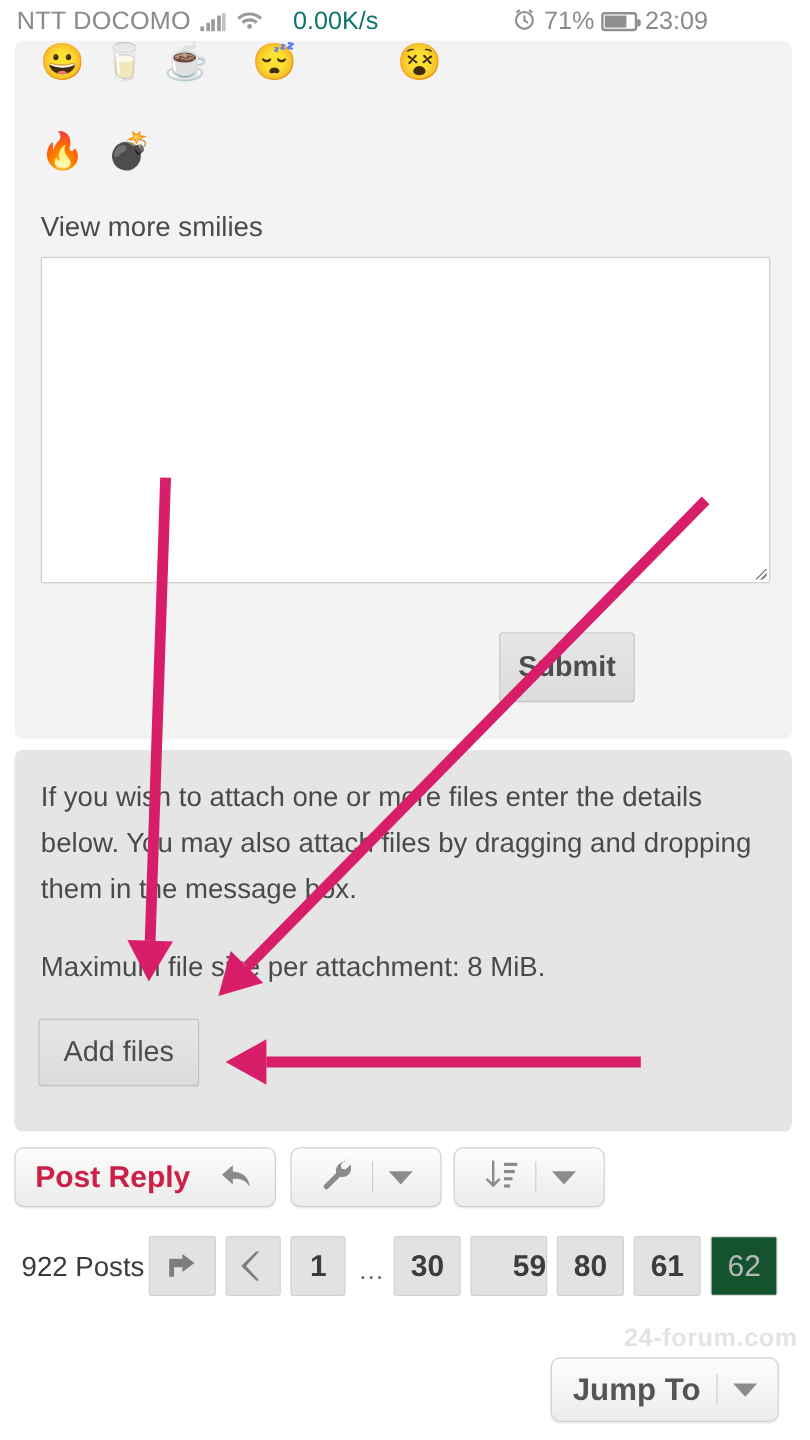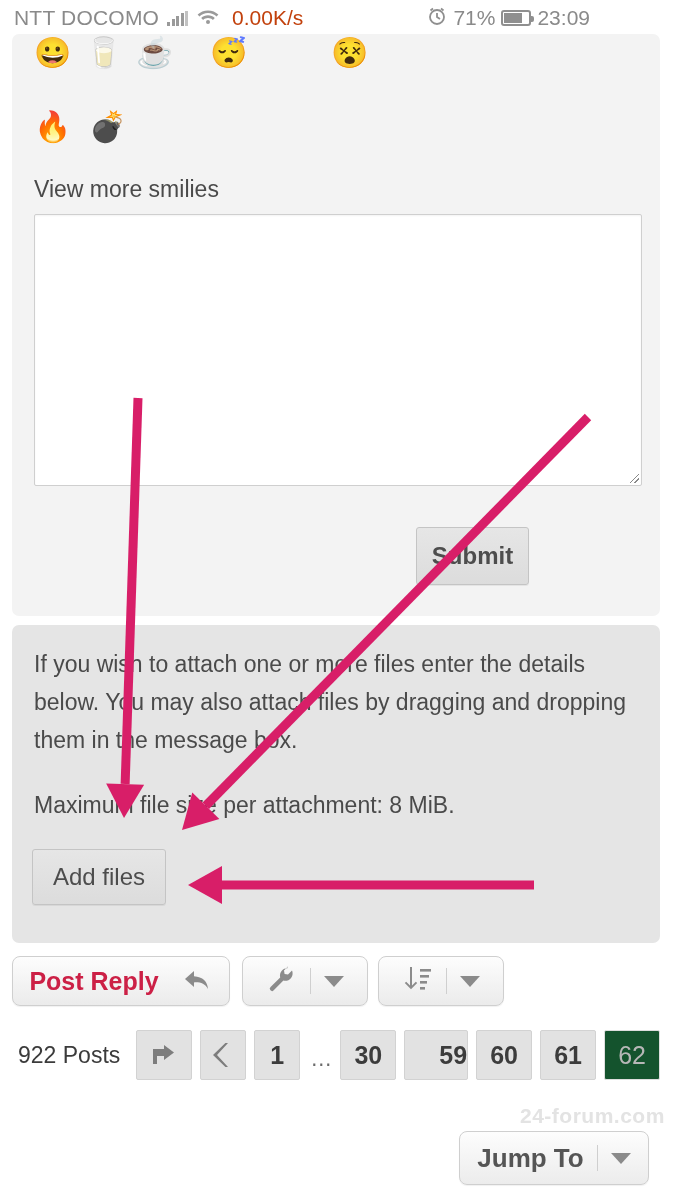--- a/index.html
+++ b/index.html
@@ -12,21 +12,21 @@
   #page { position: relative; width: 675px; height: 1200px; background: #fff; }
 
   
   .statusbar {
     position: absolute; top: 0; left: 0; width: 604px; height: 36px;
     background: #ffffff; color: #8b8b8b;
     display: flex; padding: 0 14px;
   }
   .sb-carrier { font-size: 21px; color: #8a8a8a; letter-spacing: .2px; }
   .sb-left { display: flex; align-items: center; gap: 8px; }
-  .sb-speed { font-size: 21px; color: #c2410c; margin-left: 4px; }
+  .sb-speed { font-size: 21px; color: #0f766e; margin-left: 16px; }
   .sb-right { margin-left: auto; display: flex; align-items: center; gap: 6px; }
   .sb-pct { font-size: 21px; color: #8a8a8a; }
   .sb-time { font-size: 21px; color: #8a8a8a; }
   .ic { display: inline-block; }
 
   
   .sig { display: flex; align-items: flex-end; gap: 1.5px; height: 15px; }
   .sig i { display: block; width: 3px; background: #9a9a9a; }
   .sig i:nth-child(1) { height: 4px; }
   .sig i:nth-child(2) { height: 7px; }
@@ -107,21 +107,21 @@
   #tbPostReply { left: 12px; top: 956px; width: 218px; gap: 24px; }
   .pr-label { color: #cc2046; font-size: 25px; font-weight: bold; }
   .reply-arrow { width: 30px; height: 26px; }
   #tbTools { left: 242px; top: 956px; width: 126px; }
   #tbSort  { left: 378px; top: 956px; width: 126px; }
   .tb-split { width: 1px; height: 26px; background: #cfcfcf; margin: 0 13px; }
   .caret { width: 0; height: 0; border-left: 10px solid transparent; border-right: 10px solid transparent; border-top: 11px solid #8b8b8b; }
 
   
   .pager { position: absolute; left: 18px; top: 1030px; display: flex; align-items: center; }
-  .pager-count { font-size: 23px; color: #3b3b3b; margin-right: 16px; }
+  .pager-count { font-size: 23px; color: #3b3b3b; margin-right: 4px; }
   .pg {
     min-width: 46px; height: 50px; margin-right: 8px;
     background: #e2e2e2; border: 1px solid #d2d2d2; border-radius: 2px;
     display: inline-flex; align-items: center; justify-content: center;
     font-size: 25px; font-weight: bold; color: #3c3c3c;
   }
   .pg.current { background: #14532d; color: #b7b7b7; border-color: #dedede; font-weight: normal; }
   .pg-ellipsis { font-size: 22px; color: #6b6b6b; margin: 0 8px 0 2px; align-self: flex-end; padding-bottom: 8px; }
 
   #jumpTo {
@@ -255,21 +255,21 @@
     <span class="pg" style="min-width:46px;">
       <svg width="20" height="26" viewBox="0 0 20 26">
         <path d="M15 1 4 13l11 12-2.6 0L0 13 12.4 1z" fill="#7d7d7d"></path>
       </svg>
     </span>
 
     <span class="pg">1</span>
     <span class="pg-ellipsis">…</span>
     <span class="pg" style="min-width:56px;">30</span>
     <span class="pg" style="min-width:56px;padding-left:34px;">59</span>
-    <span class="pg" style="min-width:56px;">60</span>
+    <span class="pg" style="min-width:56px;">80</span>
     <span class="pg" style="min-width:56px;">61</span>
     <span class="pg current" style="min-width:56px;">62</span>
   </div>
 
   <div id="jumpTo">
     <span class="jump-label">Jump To</span>
     <span class="tb-split"></span>
     <span class="caret"></span>
   </div>
 

